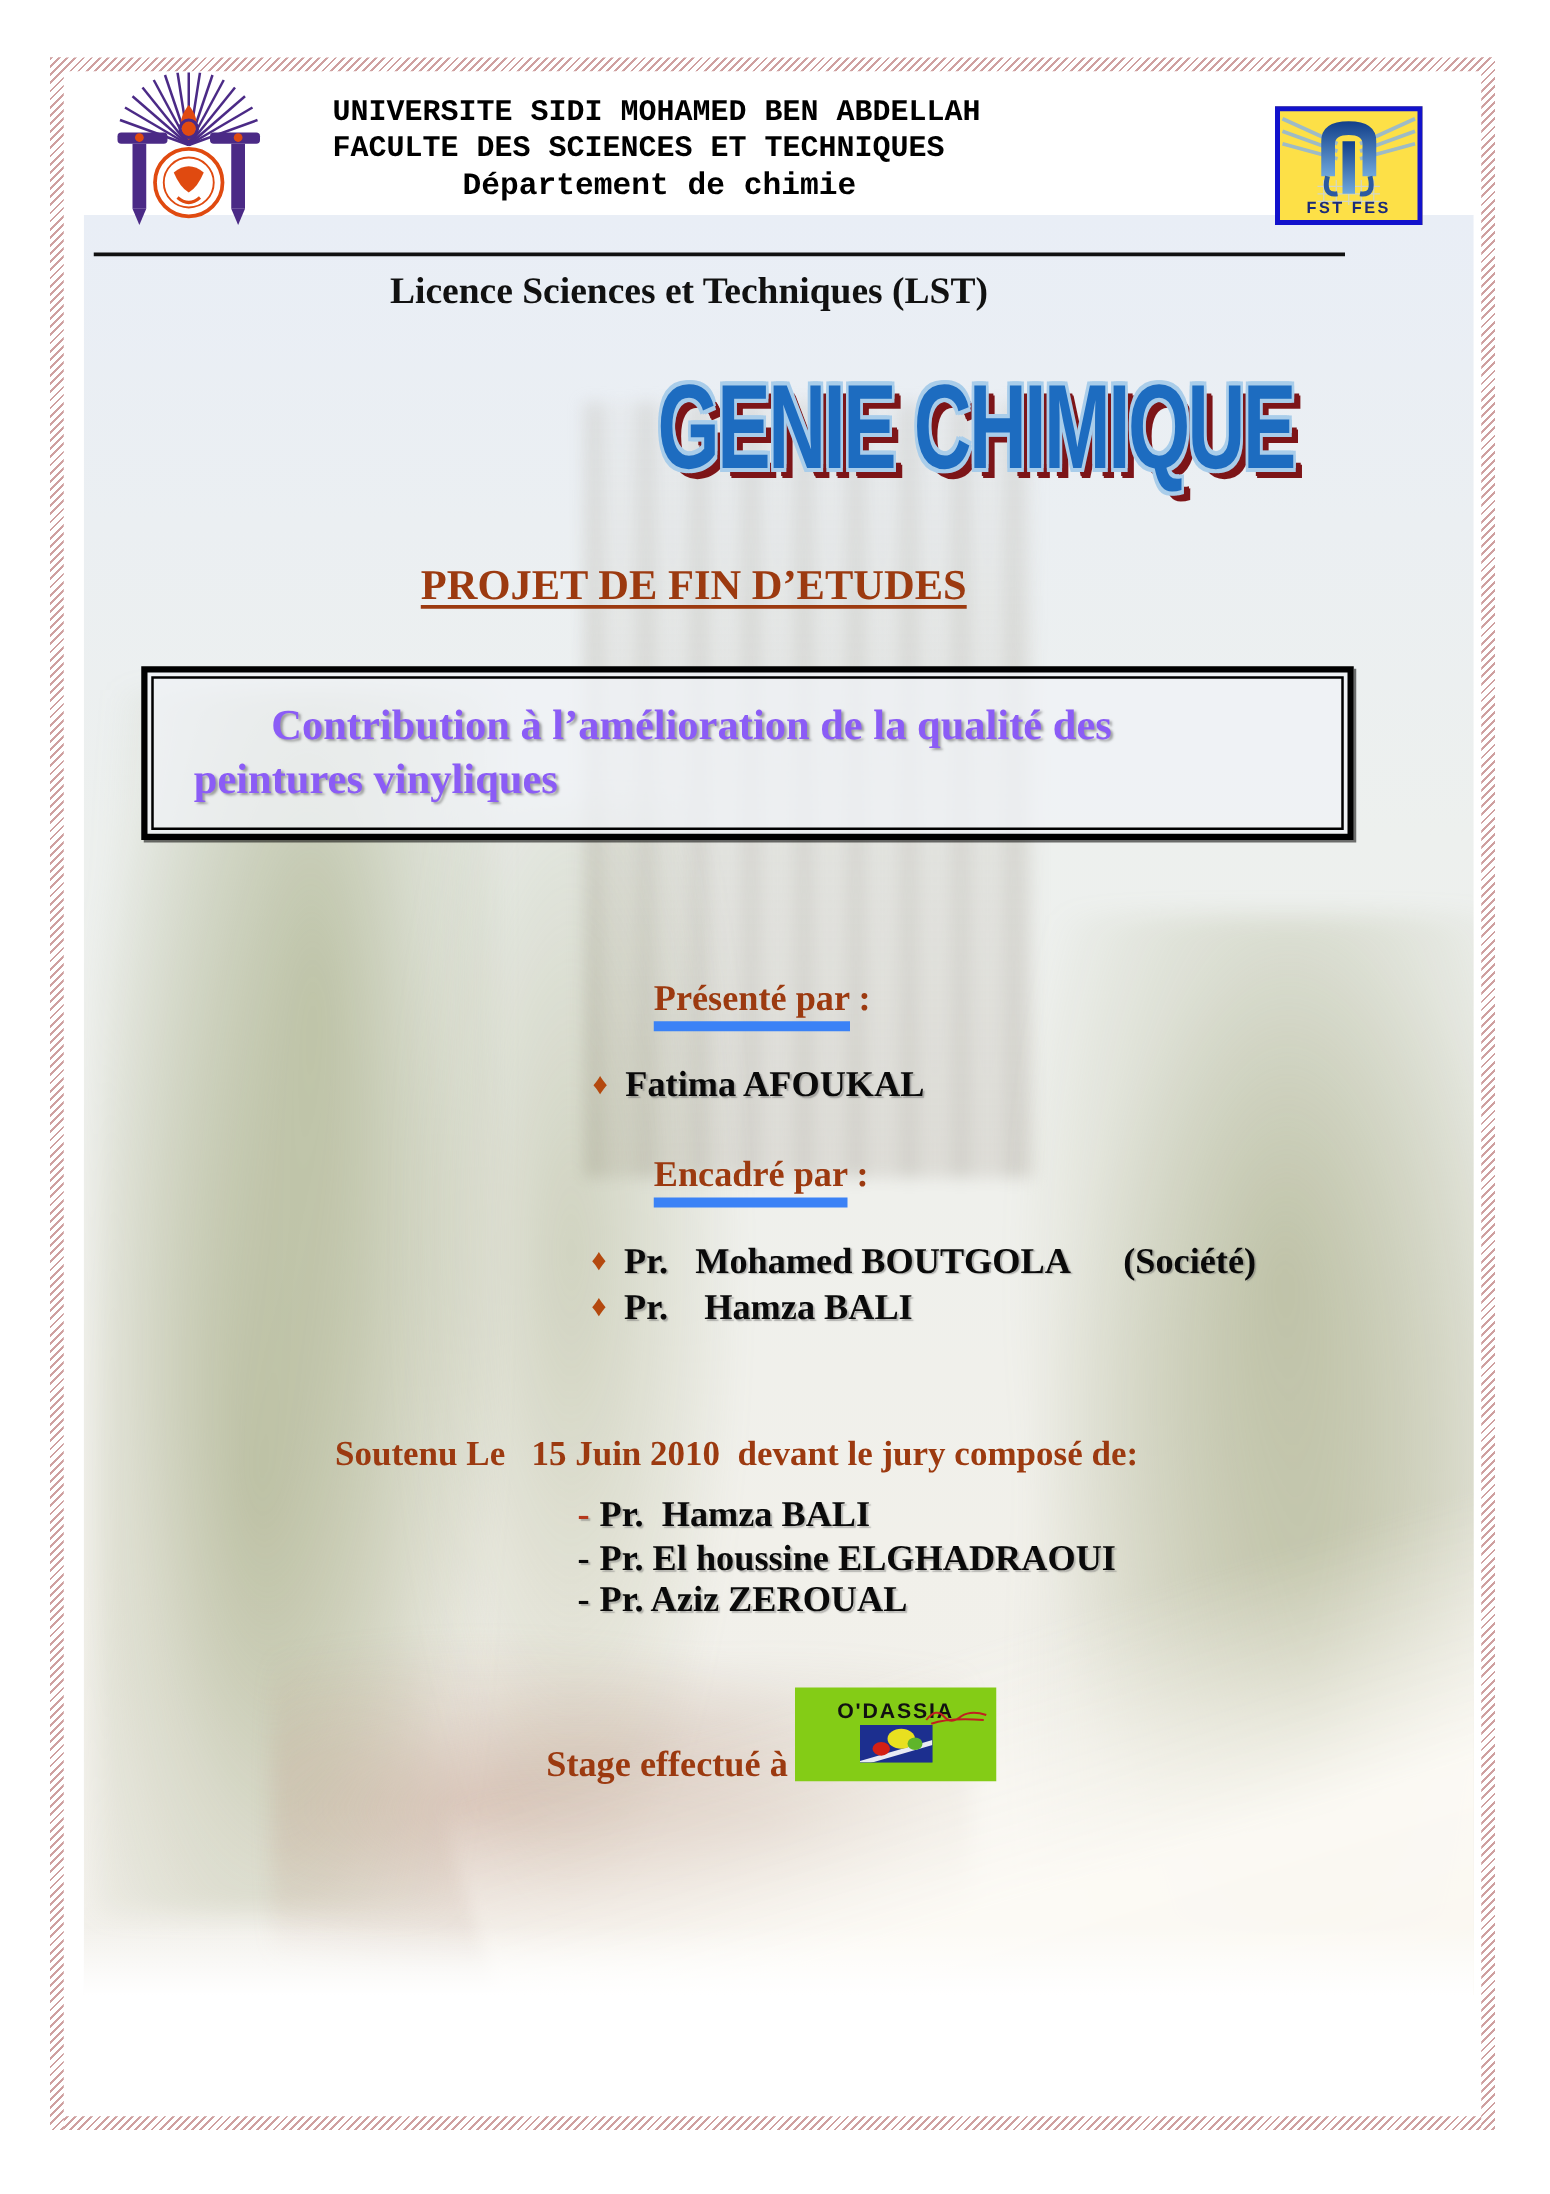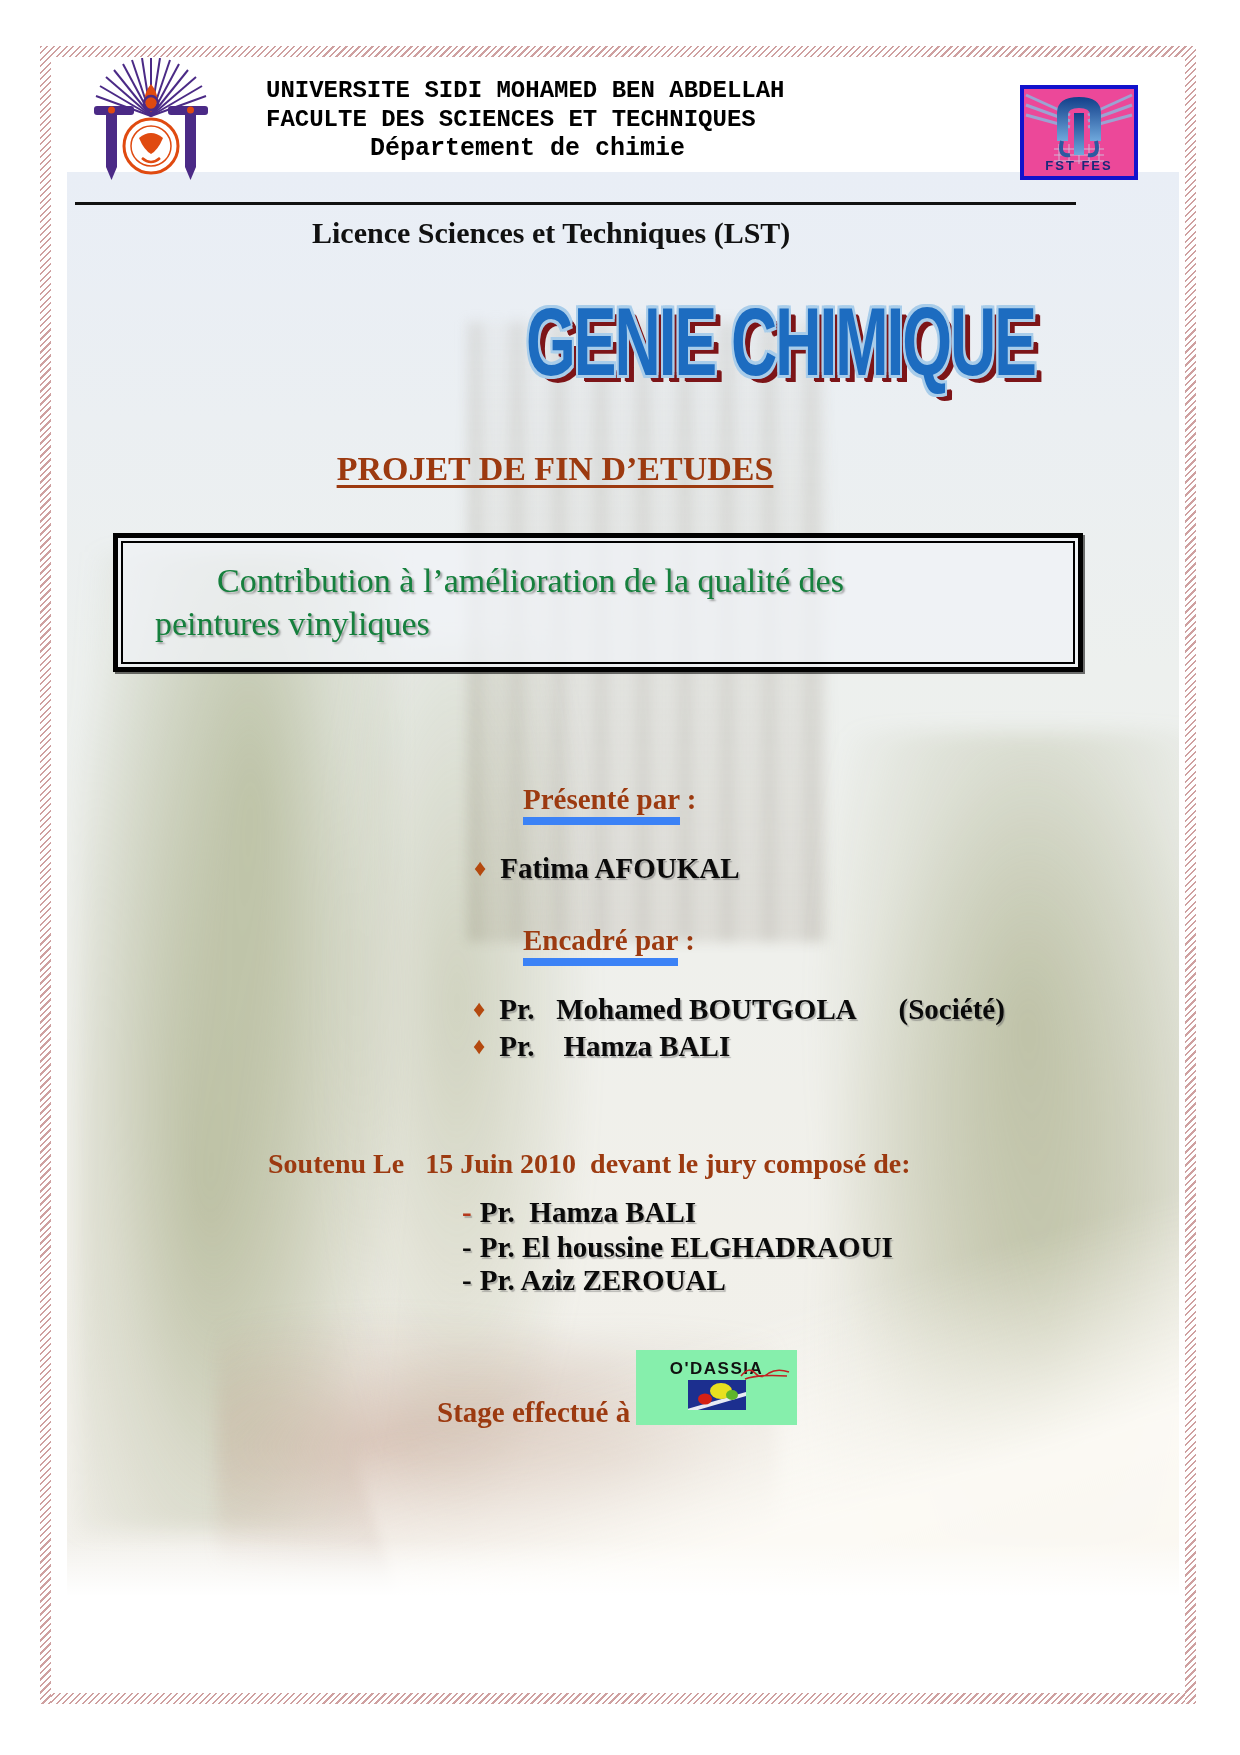--- a/index.html
+++ b/index.html
@@ -45,21 +45,21 @@
     background:linear-gradient(180deg,rgba(255,255,255,0),#ffffff);}
 
   .content{position:absolute;left:0;top:0;width:1240px;height:1540px;z-index:2;}
 
   
   .uni-logo{position:absolute;left:84px;top:58px;width:134px;height:130px;}
   .header-text{position:absolute;left:266px;top:76px;width:540px;
     font-family:"Liberation Mono",monospace;font-weight:bold;color:#000;
     font-size:24px;line-height:29px;letter-spacing:0px;white-space:nowrap;}
   .header-text .l3{padding-left:104px;font-size:25px;}
-  .fst-logo{position:absolute;left:1020px;top:85px;width:118px;height:95px;border:4px solid #1212cc;background:#ec4899;box-sizing:border-box;}
+  .fst-logo{position:absolute;left:1020px;top:85px;width:118px;height:95px;border:4px solid #1212cc;background:#fde047;box-sizing:border-box;}
   .hrule{position:absolute;left:75px;top:202px;width:1001px;height:3px;background:#111;}
 
   .licence{position:absolute;left:312px;top:216px;font-size:30px;font-weight:bold;color:#111;}
 
   
   .genie-wrap{position:absolute;left:75px;top:286px;width:960px;text-align:right;}
   .genie{display:inline-block;font-family:"Liberation Sans",sans-serif;font-weight:bold;
     font-size:64px;letter-spacing:-2px;color:#1d6cc0;transform:scaleY(1.5);transform-origin:top center;white-space:nowrap;
     text-shadow:
       -2px 0 #a9cdea, 2px 0 #a9cdea, 0 -2px #a9cdea, 0 2px #a9cdea,
@@ -68,21 +68,21 @@
 
   .projet{position:absolute;left:75px;top:450px;width:960px;text-align:center;
     font-size:34px;font-weight:bold;color:#9c3a10;}
   .projet span{text-decoration:underline;text-decoration-thickness:3px;text-underline-offset:5px;}
 
   
   .subject-box{position:absolute;left:113px;top:533px;width:970px;height:139px;box-sizing:border-box;
     border:5px solid #000;background:rgba(240,242,246,0.78);box-shadow:2px 2px 0 rgba(0,0,0,0.55);}
   .subject-inner{position:absolute;left:3px;top:3px;right:3px;bottom:3px;border:2px solid #000;
     padding:16px 10px 0 32px;box-sizing:border-box;}
-  .subject-line{font-size:34px;font-weight:normal;color:#15803d;line-height:43px;white-space:nowrap;
+  .subject-line{font-size:34px;font-weight:bold;color:#8b5cf6;line-height:43px;white-space:nowrap;
     text-shadow:2px 2px 2px rgba(60,60,60,0.45);}
   .subject-line.first{text-indent:62px;}
   .sec-label{position:absolute;font-size:29px;font-weight:bold;color:#9c3a10;white-space:pre;}
   .sec-label .u{border-bottom:8px solid #3b82f6;padding-bottom:2px;}
   .name-row{position:absolute;font-size:29px;font-weight:bold;color:#0a0a0a;white-space:pre;
     text-shadow:1.5px 1.5px 1px rgba(110,110,110,0.5);}
   .name-row .bullet{color:#b4490f;font-size:24px;margin-right:14px;text-shadow:none;position:relative;top:-2px;}
 
   .presente{left:523px;top:783px;}
   .fatima{left:474px;top:852px;}
@@ -97,21 +97,21 @@
   .jury-row .dash{margin-right:8px;}
   .jury-row.j1{top:1196px;}
   .jury-row.j1 .dash{color:#b5391c;}
   .jury-row.j2{top:1231px;}
   .jury-row.j3{top:1264px;}
 
   .stage{position:absolute;left:437px;top:1396px;font-size:29px;font-weight:bold;color:#9c3a10;}
   .annee{position:absolute;left:413px;top:1444px;font-size:29px;font-weight:bold;color:#9c3a10;white-space:pre;}
 
   
-  .odassia{position:absolute;left:636px;top:1350px;width:161px;height:75px;background:#86efac;text-align:center;}
+  .odassia{position:absolute;left:636px;top:1350px;width:161px;height:75px;background:#84cc16;text-align:center;}
   .odassia .oname{position:relative;display:inline-block;margin-top:9px;
     font-family:"Liberation Sans",sans-serif;font-weight:bold;font-size:17px;letter-spacing:1.5px;color:#111;}
   .odassia .scribble{position:absolute;right:6px;top:14px;width:52px;height:18px;}
   .odassia .mark{position:relative;width:58px;height:30px;margin:1px auto 0;background:#1c2f8f;overflow:hidden;}
 
   
   .fst-cap{position:absolute;left:0;bottom:3px;width:100%;text-align:center;
     font-family:"Liberation Sans",sans-serif;font-weight:bold;font-size:13px;letter-spacing:2px;color:#1a2a7a;}
 </style>
 </head>

